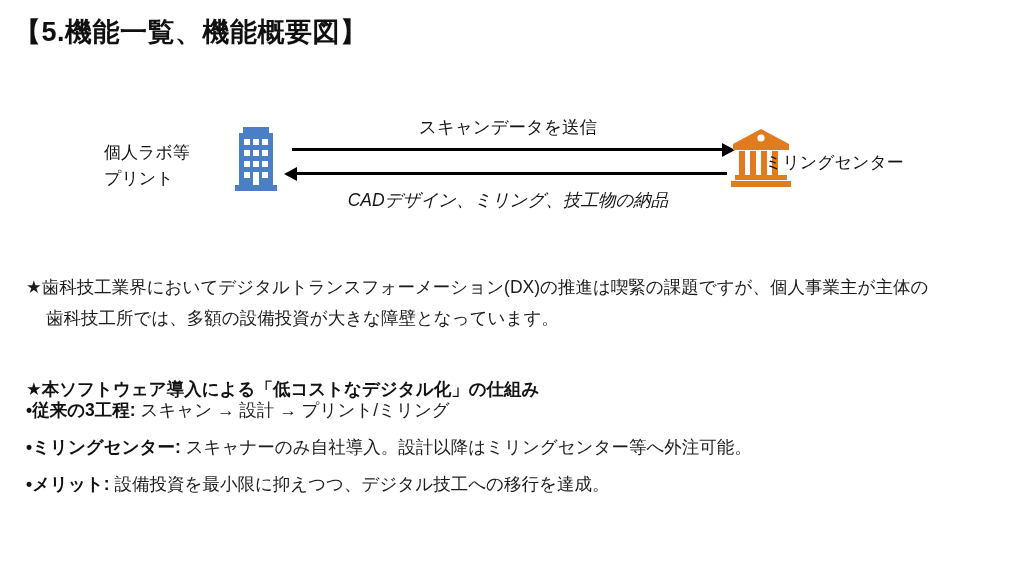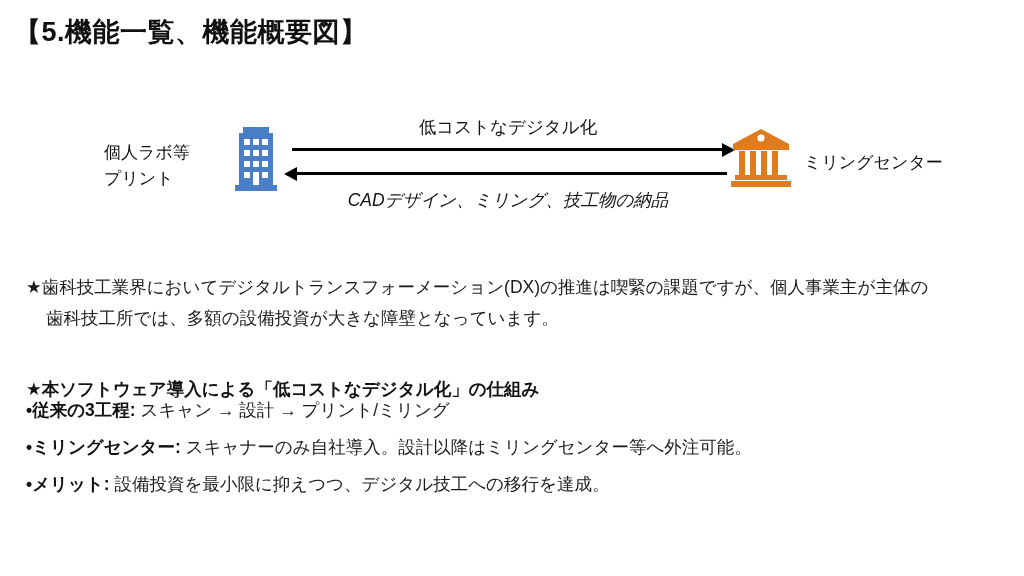--- a/index.html
+++ b/index.html
@@ -50,21 +50,21 @@
     white-space: nowrap;
   }
   #left-node-label {
     left: 104px;
     top: 40px;
     text-align: left;
   }
   #left-node-label span { display: block; }
 
   #right-node-label {
-    left: 804px;
+    left: 765px;
     top: 50px;
   }
 
   
   #building-icon {
     position: absolute;
     left: 231px;
     top: 23px;
     width: 50px;
     height: 72px;
@@ -221,21 +221,21 @@
           <rect x="31" y="38" width="6" height="6"></rect>
           <rect x="13" y="49" width="6" height="6"></rect>
           <rect x="31" y="49" width="6" height="6"></rect>
           <rect x="22" y="49" width="6" height="13"></rect>
         </g>
       </svg>
     </div>
 
     <div id="arrow-top-line" class="arrow-line"></div>
     <div id="arrow-top-head" class="arrow-head"></div>
-    <div id="arrow-top-label" class="arrow-label">低コストなデジタル化</div>
+    <div id="arrow-top-label" class="arrow-label">スキャンデータを送信</div>
 
     <div id="arrow-bottom-line" class="arrow-line"></div>
     <div id="arrow-bottom-head" class="arrow-head"></div>
     <div id="arrow-bottom-label" class="arrow-label">CADデザイン、ミリング、技工物の納品</div>
 
     <div id="bank-icon">
       <svg width="60" height="58" viewBox="0 0 60 58" xmlns="http://www.w3.org/2000/svg">
         <g fill="#e07b1e">
           <polygon points="30,0 58,15 2,15"></polygon>
           <rect x="2" y="15" width="56" height="6"></rect>

